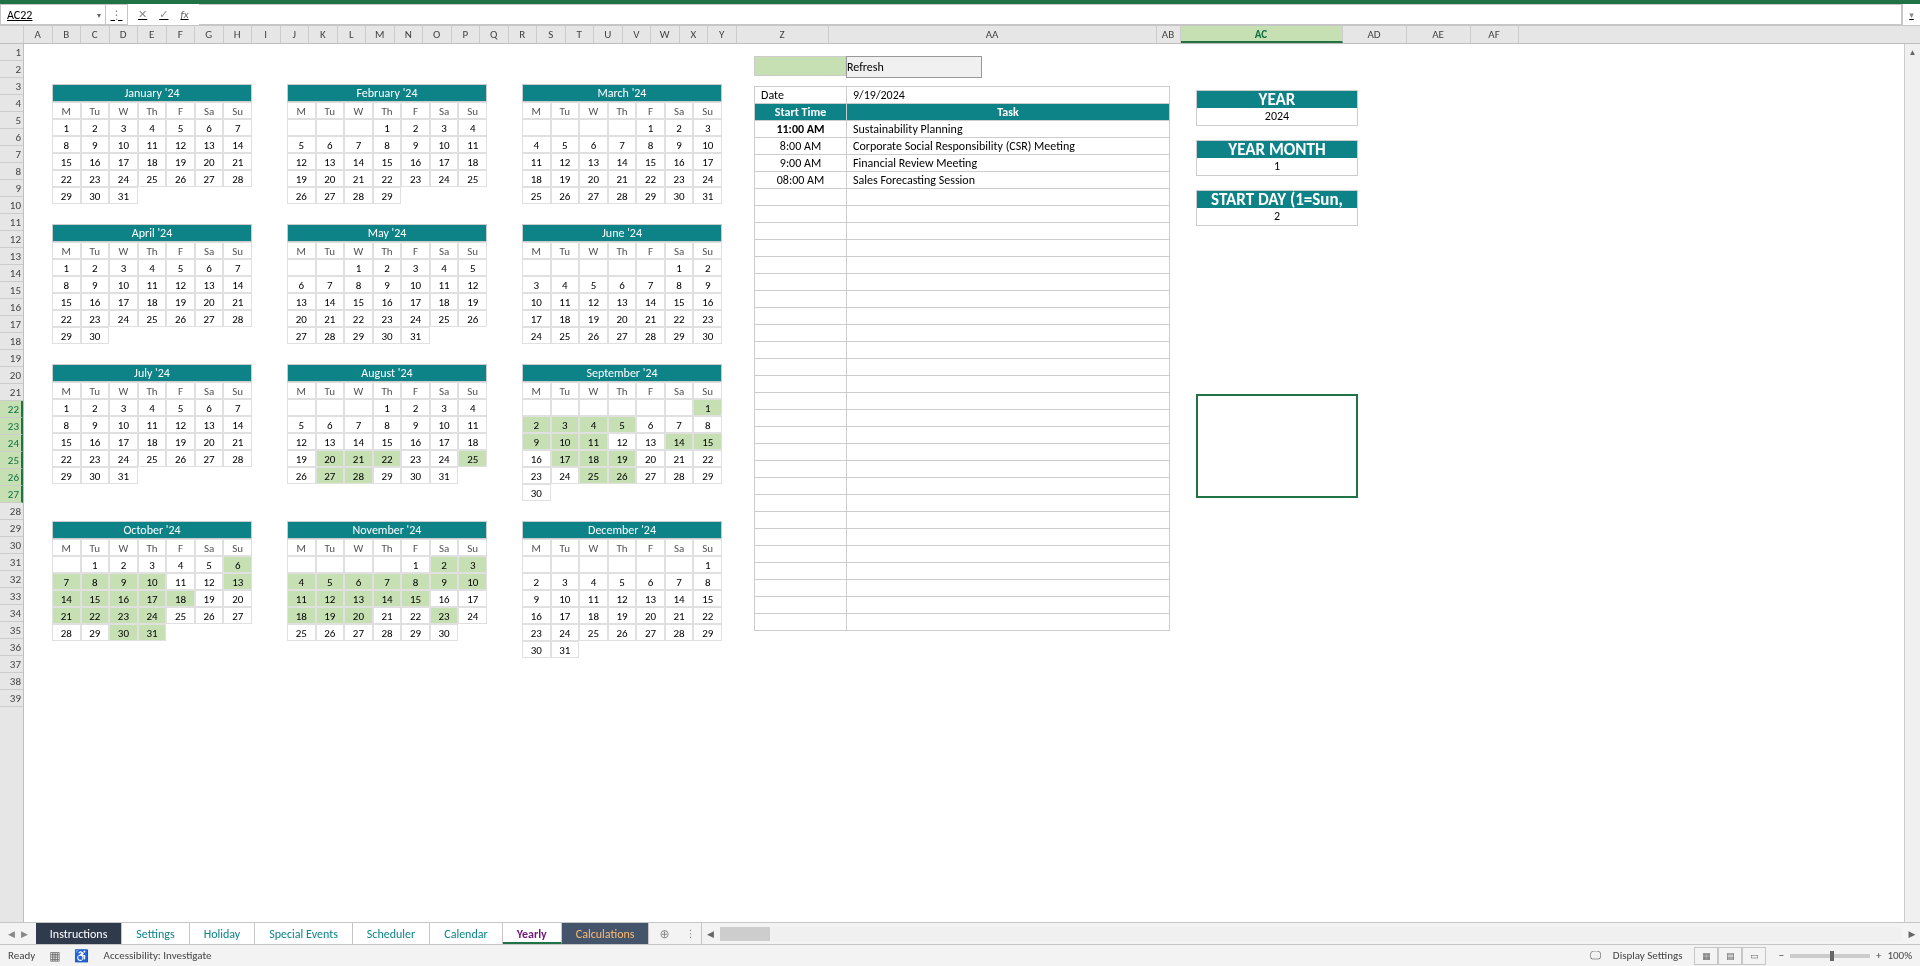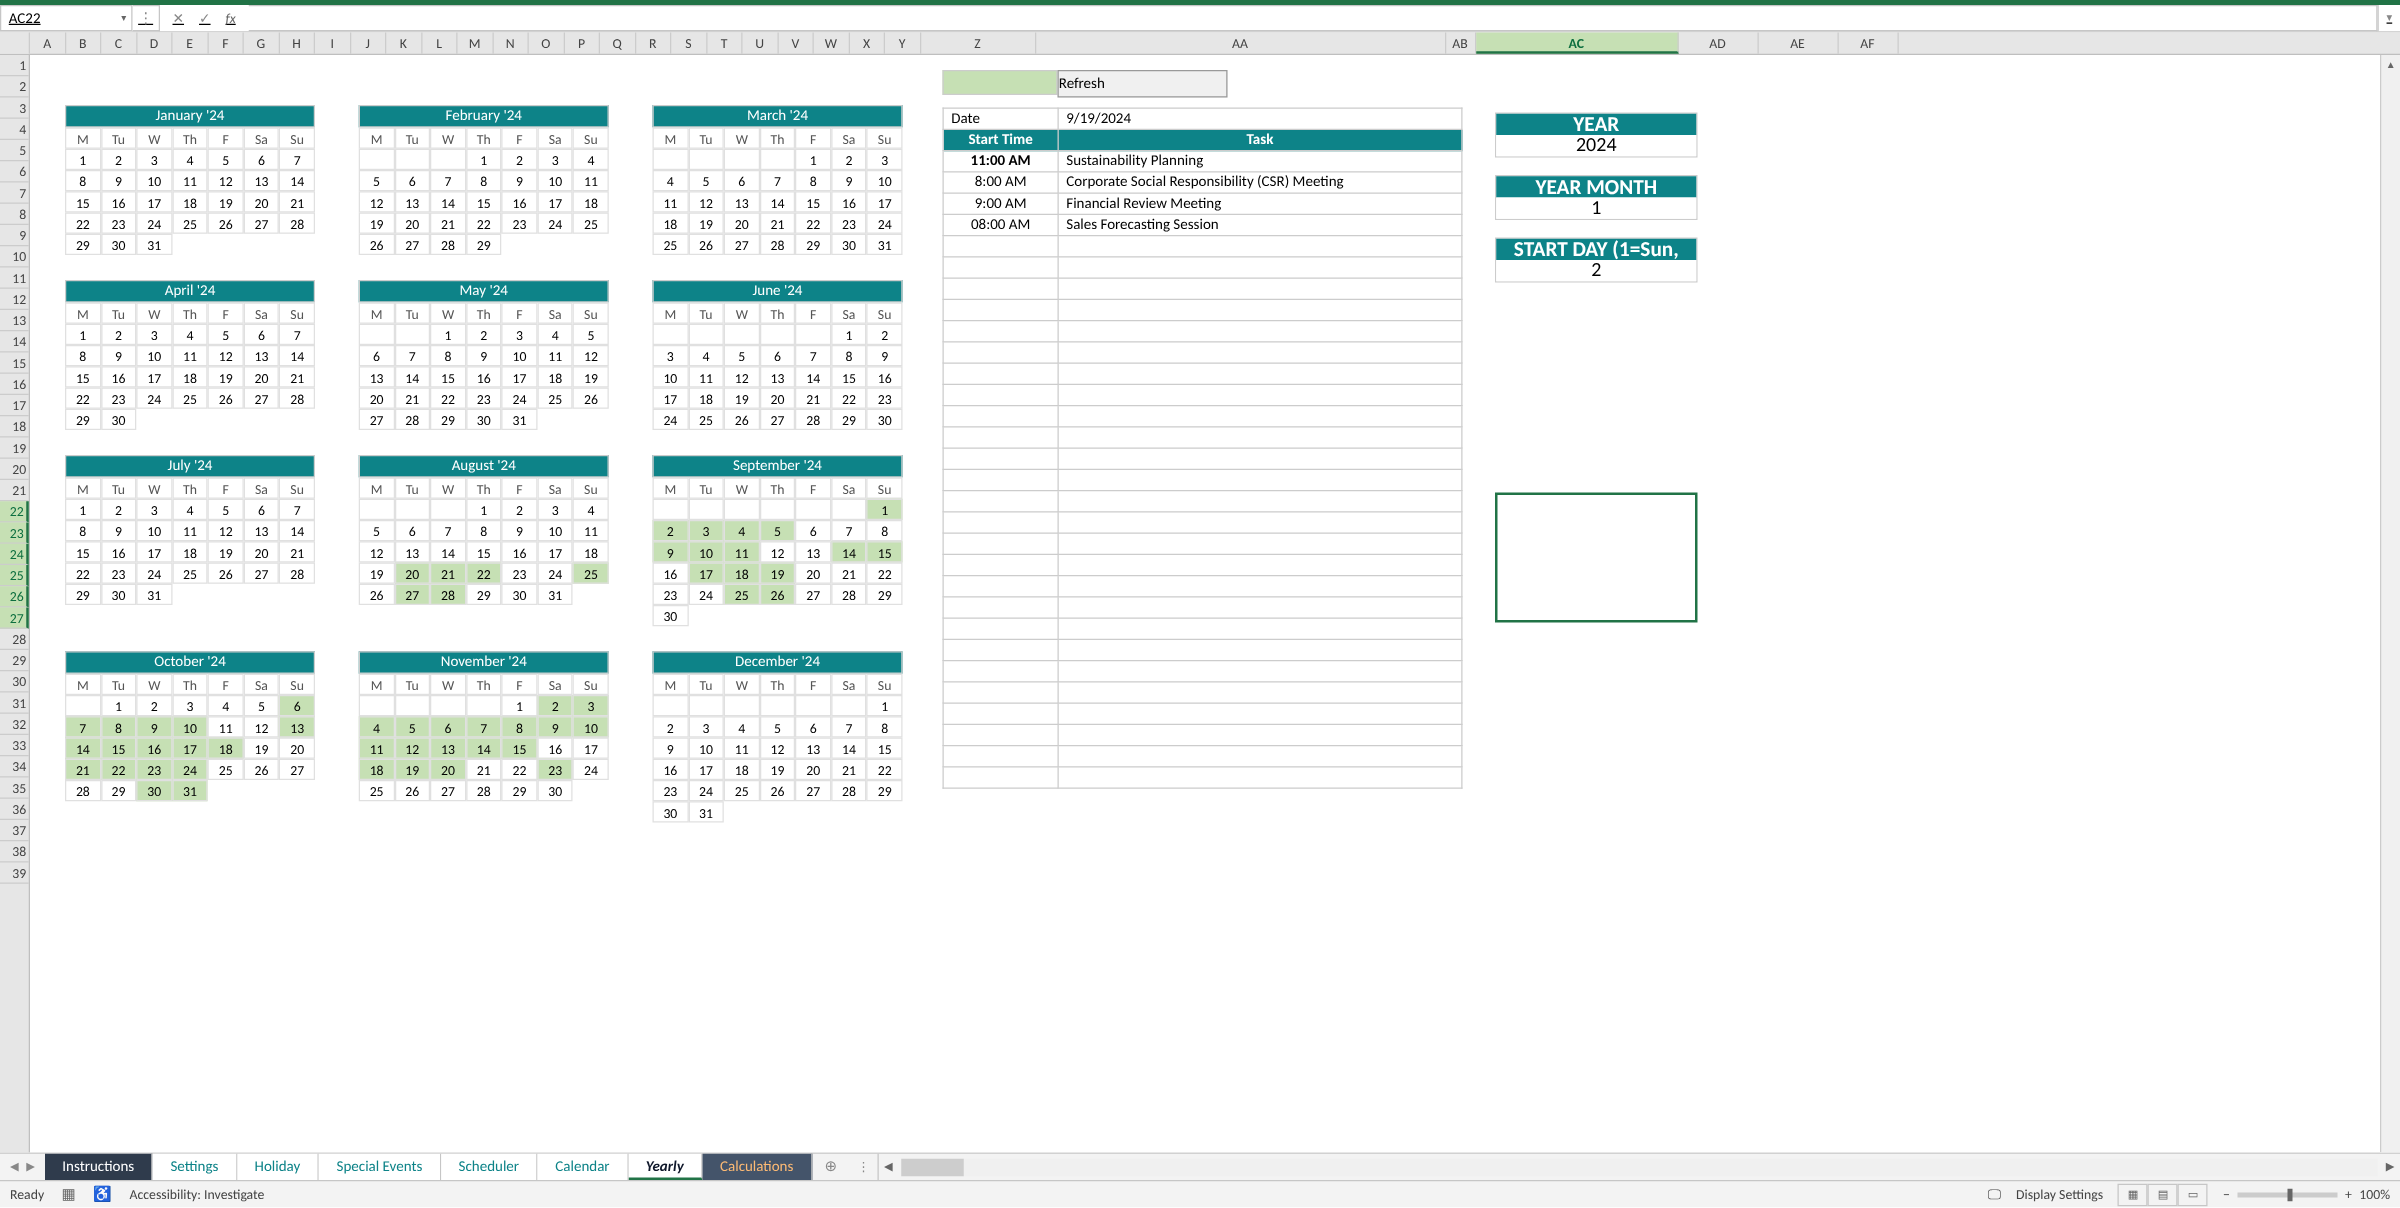--- a/index.html
+++ b/index.html
@@ -49,37 +49,37 @@
 .info-table { width: 100%; border-collapse: collapse; font-size: 12px; }
 .info-table td, .info-table th { border: 1px solid #ccc; height: 17px; padding: 0 6px; text-align: left; font-weight:400; }
 .info-table .teal { background: #0d8388; color: #fff; text-align: center; font-weight:600; }
 .info-table .label-cell { width: 92px; }
 .info-table .empty-row td { height:17px; }
 
 
 .settings { position: absolute; left: 1172px; top: 46px; width: 162px; }
 .setbox { margin-bottom: 14px; border:1px solid #ccc; }
 .setbox .sh { background: #0d8388; color:#fff; text-align:center; font-size:17px; height:17px; line-height:17px; font-weight:600; }
-.setbox .sv { text-align:center; font-size:16px; height:17px; line-height:17px; background:#fff; }
+.setbox .sv { text-align:center; font-size:12px; height:17px; line-height:17px; background:#fff; }
 
 
 .sel-rect { position:absolute; left:1172px; top:350px; width:162px; height:104px; border:2px solid #217346; background:#fff; }
 
 
 .vscroll { position:absolute; right:0; top:0; bottom:0; width:16px; background:#f0f0f0; border-left:1px solid #ccc; }
 .vscroll .arrow { height:16px; text-align:center; font-size:8px; color:#666; line-height:16px; }
 
 
 .tabs-bar { height: 22px; background: #f3f3f3; border-top:1px solid #c6c6c6; display:flex; align-items:stretch; font-size:12px; flex-shrink:0; }
 .tab-nav { display:flex; align-items:center; padding:0 8px; color:#888; gap:6px; }
 .tab-nav span { font-size:9px; }
 .tabs { display:flex; align-items:stretch; }
 .tab { padding: 0 14px; border-right:1px solid #c6c6c6; line-height:22px; color:#0d8388; background:#fff; cursor:pointer; }
 .tab.dark1 { background:#2f3b4c; color:#fff; }
-.tab.active { background:#fff; color:#0f172a; border-bottom:2px solid #217346; font-weight:600;font-style:italic; }
+.tab.active { background:#fff; color:#701a75; border-bottom:2px solid #217346; font-weight:600; }
 .tab.dark2 { background:#44546a; color:#fdba74; }
 .tab-add { width:30px; text-align:center; line-height:22px; color:#888; }
 .hscroll { flex:1; display:flex; align-items:center; border-left:1px solid #c6c6c6; }
 .hscroll .track { flex:1; height:14px; background:#f0f0f0; position:relative; margin:0 2px; }
 .hscroll .thumb { position:absolute; left:0; width:50px; top:0; bottom:0; background:#cdcdcd; }
 .hscroll .arrow { width:16px; text-align:center; font-size:9px; color:#666; }
 .tabs-sep { display:flex; align-items:center; padding:0 6px; color:#888; font-size:10px; }
 
 
 .status { height: 22px; background:#f3f3f3; border-top:1px solid #c6c6c6; display:flex; align-items:center; font-size:11px; color:#444; padding:0 8px; flex-shrink:0; justify-content:space-between; }

